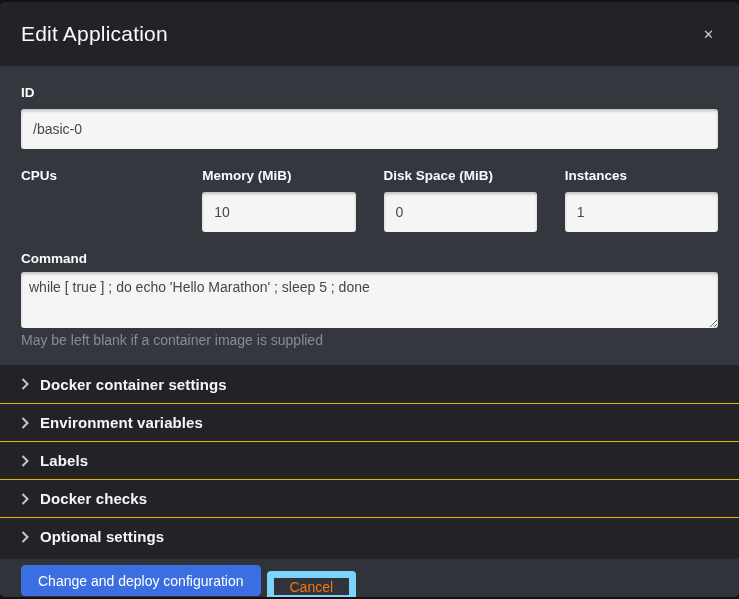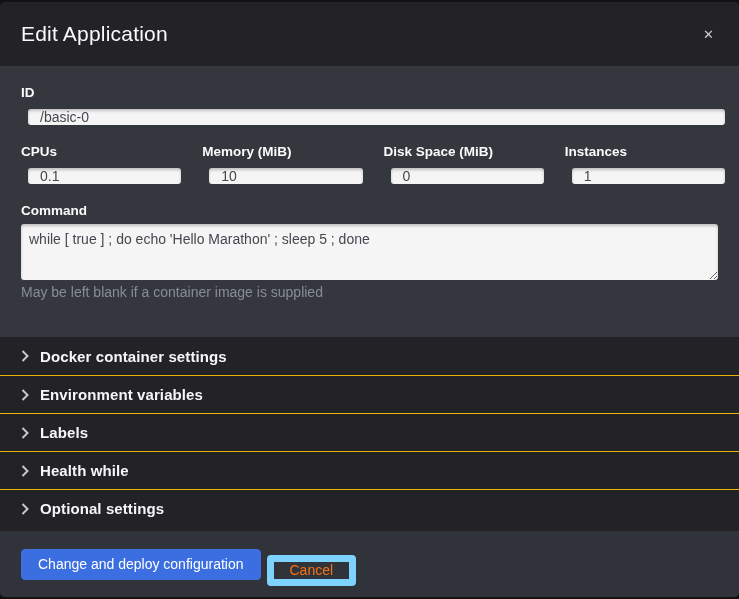--- a/index.html
+++ b/index.html
@@ -55,31 +55,30 @@
     display: block;
     color: #fbfbfc;
     font-size: 13.5px;
     line-height: 14px;
     font-weight: 700;
     margin-bottom: 9px;
   }
   .text-input {
     display: block;
     width: 100%;
-    height: 16px;
+    height: 40px;
     border: none;
     border-radius: 3px;
     background: #f5f5f6;
     box-shadow: inset 0 2px 3px rgba(0,0,0,0.22);
     padding: 0 12px;
     font-size: 14px;
     color: #44474d;
     font-family: "Liberation Sans", sans-serif;
     outline: none;
-    margin-left: 7px;
   }
   .form-group { margin-bottom: 20px; }
   .resource-grid {
     display: grid;
     grid-template-columns: repeat(4, 1fr);
     column-gap: 28px;
     margin-bottom: 20px;
   }
   .command-group .field-label { margin-bottom: 6px; }
   .command-textarea {
@@ -174,21 +173,20 @@
   <div class="form-area">
 
     <div class="form-group">
       <label class="field-label">ID</label>
       <input class="text-input" type="text" value="/basic-0" style="">
     </div>
 
     <div class="resource-grid">
       <div>
         <label class="field-label">CPUs</label>
-        <input class="text-input" type="text" value="0.1" style="">
       </div>
       <div>
         <label class="field-label">Memory (MiB)</label>
         <input class="text-input" type="text" value="10" style="">
       </div>
       <div>
         <label class="field-label">Disk Space (MiB)</label>
         <input class="text-input" type="text" value="0" style="">
       </div>
       <div>
@@ -225,21 +223,21 @@
       <svg class="chevron" viewBox="0 0 8 12">
           <polyline points="1.5,1 6.5,6 1.5,11" fill="none" stroke="#c5c8cd" stroke-width="2"></polyline>
         </svg>
       <span class="section-label">Labels</span>
     </div>
 
     <div class="section-row">
       <svg class="chevron" viewBox="0 0 8 12">
           <polyline points="1.5,1 6.5,6 1.5,11" fill="none" stroke="#c5c8cd" stroke-width="2"></polyline>
         </svg>
-      <span class="section-label">Health while</span>
+      <span class="section-label">Docker checks</span>
     </div>
 
     <div class="section-row">
       <svg class="chevron" viewBox="0 0 8 12">
           <polyline points="1.5,1 6.5,6 1.5,11" fill="none" stroke="#c5c8cd" stroke-width="2"></polyline>
         </svg>
       <span class="section-label">Optional settings</span>
     </div>
 
   </div>

